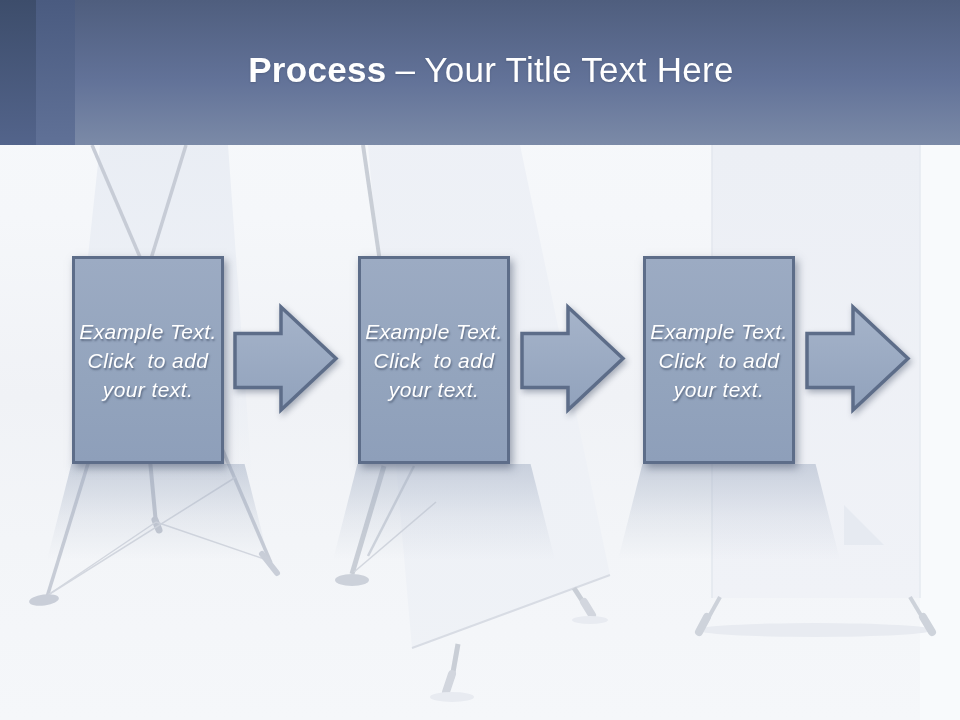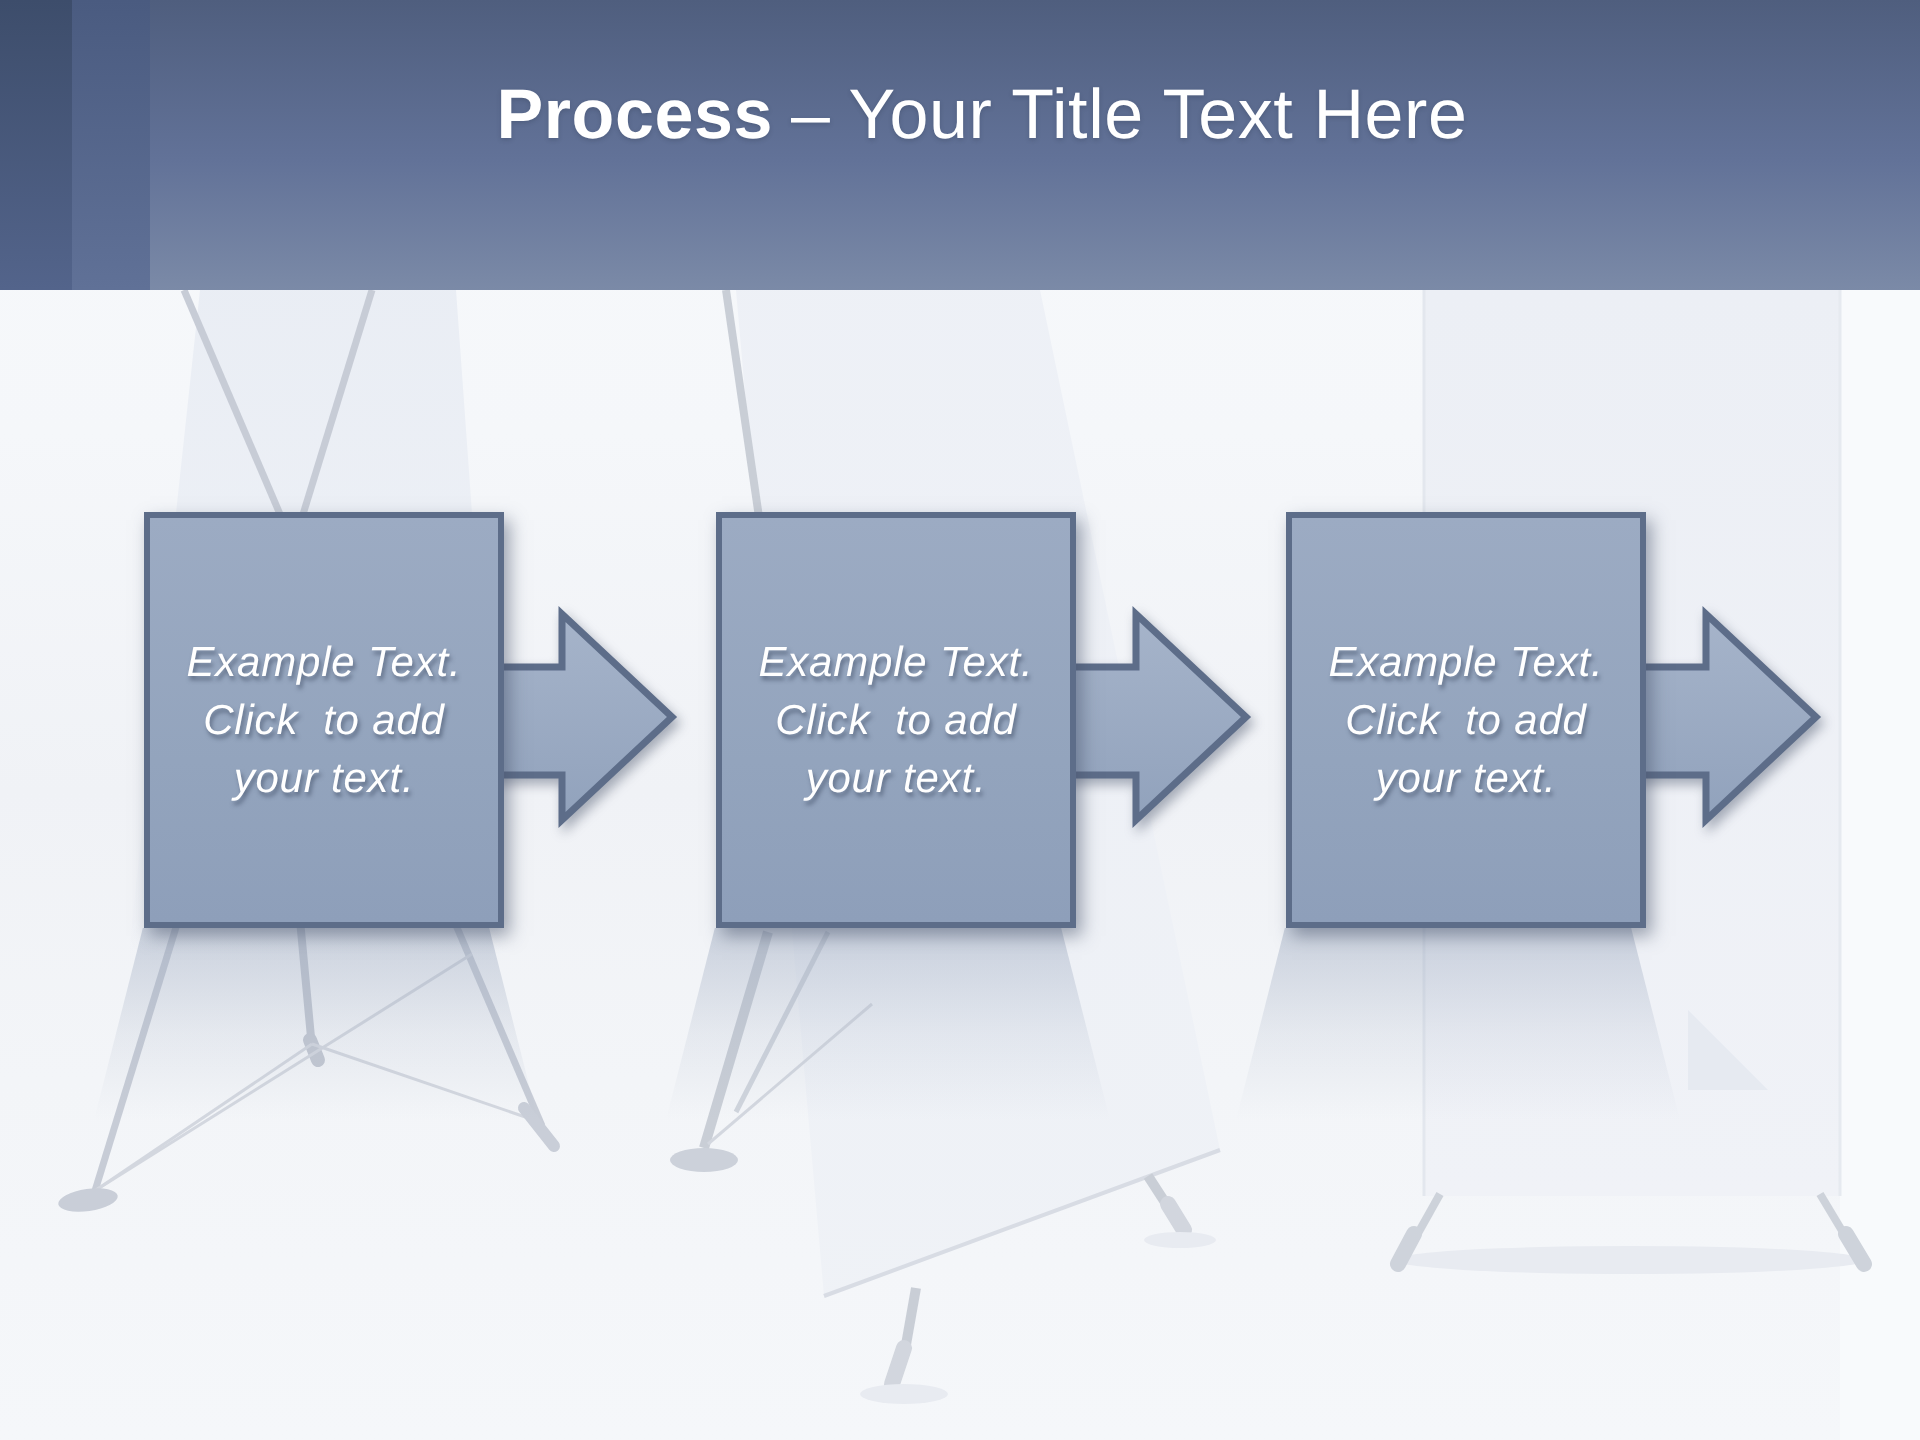--- a/index.html
+++ b/index.html
@@ -15,42 +15,42 @@
   }
   .stripe1{
     position:absolute;left:0;top:0;width:36px;height:145px;
     background:linear-gradient(180deg,#3d4d6b 0%,#53648b 100%);
   }
   .stripe2{
     position:absolute;left:36px;top:0;width:39px;height:145px;
     background:linear-gradient(180deg,#4a5b80 0%,#607197 100%);
   }
   .title{
-    position:absolute;left:0;right:0;top:38px;text-align:center;
+    position:absolute;left:0;right:0;top:50px;text-align:center;
     color:#ffffff;font-size:35px;letter-spacing:0.3px;
     padding-left:22px;white-space:nowrap;
     text-shadow:0 1px 2px rgba(40,50,70,0.25);
   }
   .title .bold{font-weight:700;}
   .title .sep{font-weight:400;margin:0 9px;}
   .title .rest{font-weight:400;}
   
   .decor{position:absolute;left:0;top:0;z-index:0;}
   
   .step-reflection{
     position:absolute;top:464px;width:222px;height:96px;z-index:1;
     background:linear-gradient(180deg,rgba(148,162,186,0.42) 0%,rgba(148,162,186,0.14) 55%,rgba(148,162,186,0) 100%);
     clip-path:polygon(11% 0,89% 0,100% 100%,0 100%);
   }
   
   .arrows{position:absolute;left:0;top:0;z-index:1;
     filter:drop-shadow(2px 3px 3px rgba(70,82,105,0.45));}
   
   .step-box{
-    position:absolute;top:256px;width:180px;height:208px;z-index:2;
+    position:absolute;top:256px;width:152px;height:208px;z-index:2;
     background:linear-gradient(180deg,#9cabc3 0%,#93a4bd 60%,#8e9fba 100%);
     border:3px solid #5d6d89;box-sizing:border-box;
     box-shadow:3px 4px 8px rgba(70,82,105,0.5);
     display:flex;flex-direction:column;align-items:center;justify-content:center;
     cursor:pointer;
   }
   .step-line{
     color:#ffffff;font-style:italic;font-size:21px;line-height:29px;
     letter-spacing:0.4px;white-space:pre;text-align:center;
     text-shadow:1px 2px 2px rgba(50,62,85,0.55);

